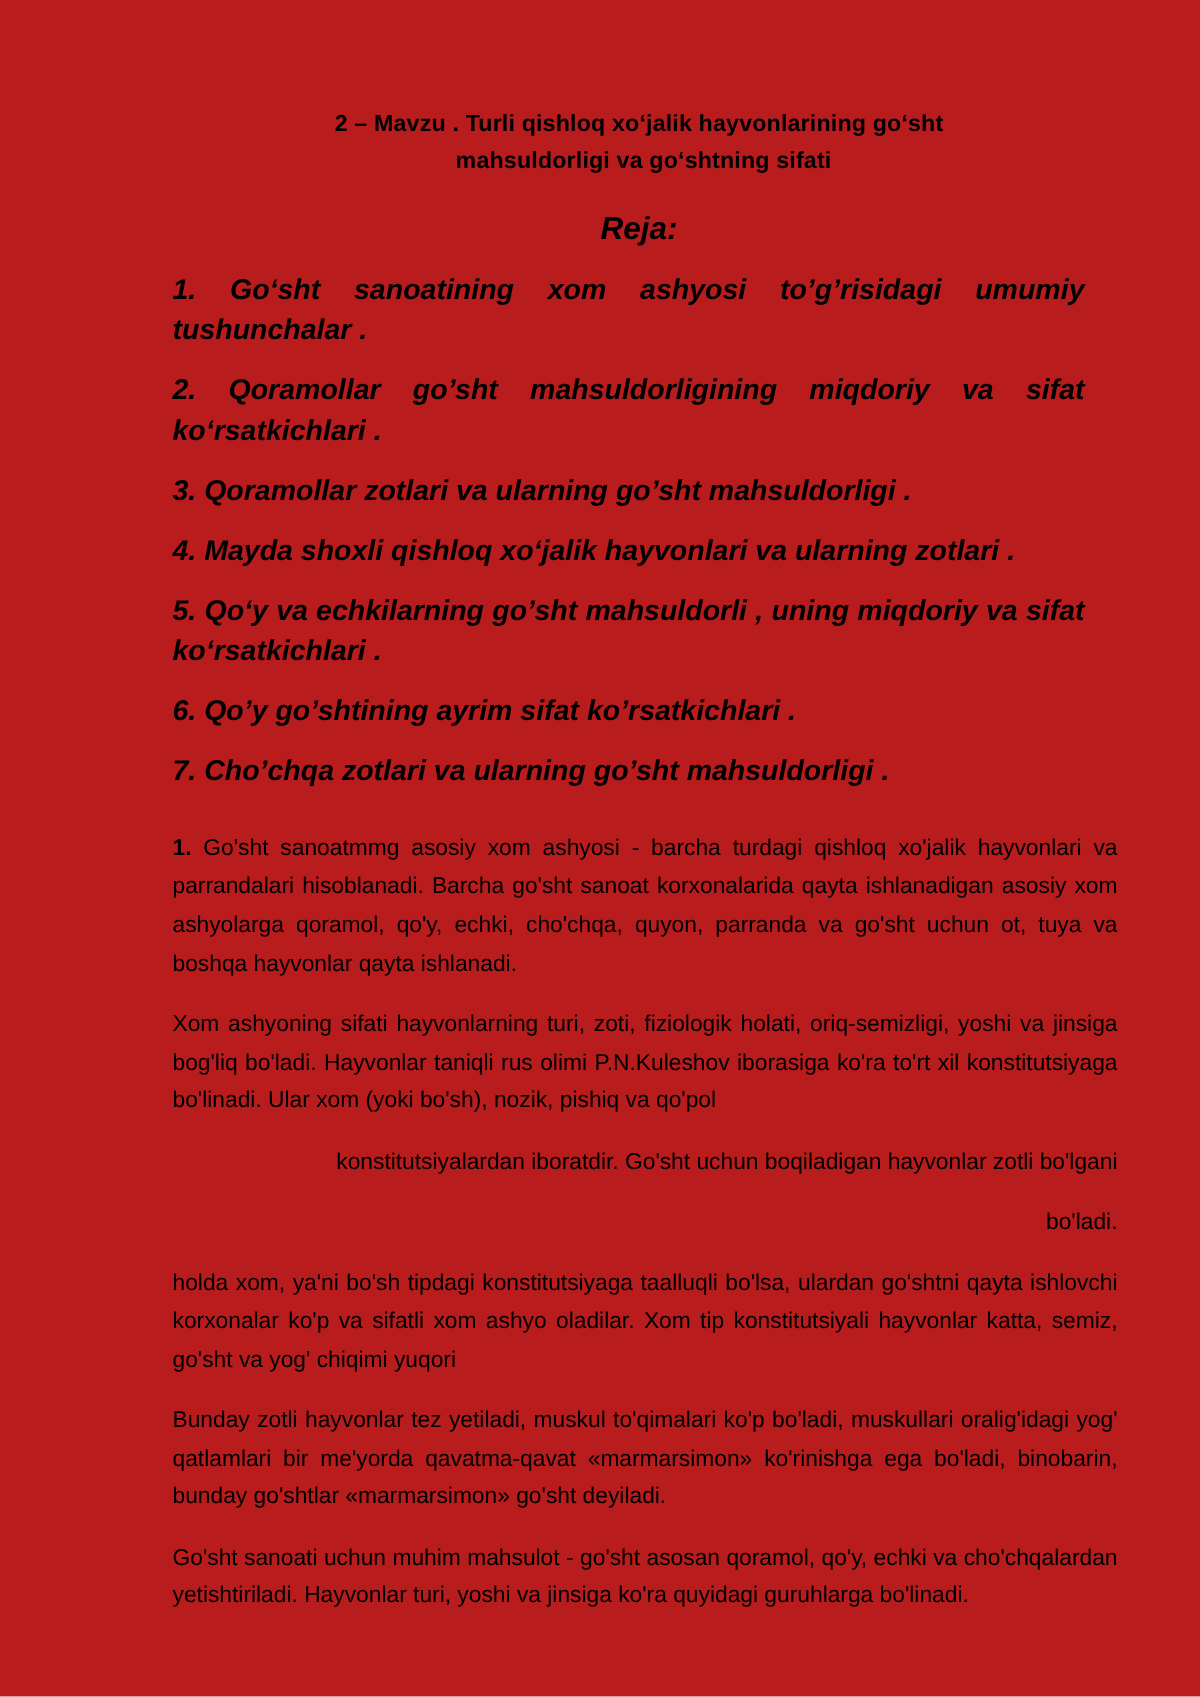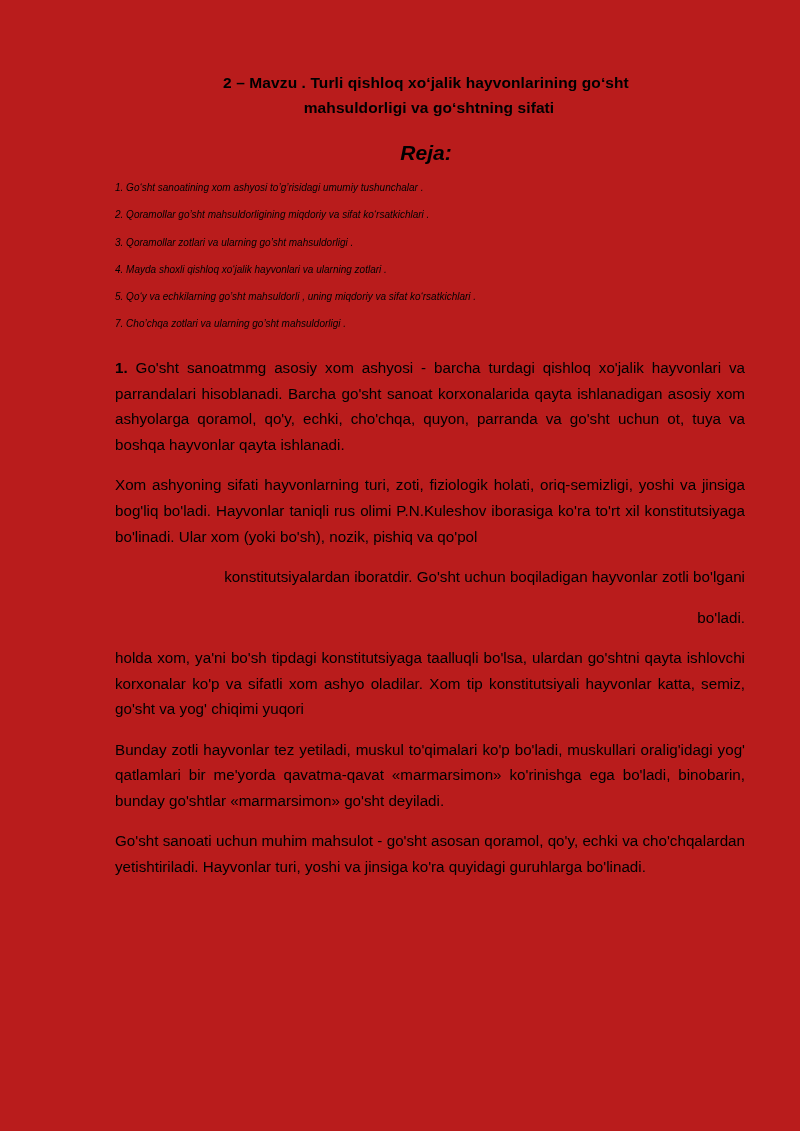--- a/index.html
+++ b/index.html
@@ -42,22 +42,22 @@
     font-weight: bold;
     font-style: italic;
     text-align: center;
     margin: 21px 0 0 0;
     padding-right: 8px;
   }
   .plan-list {
     margin: 16px 0 0 0;
   }
   .plan-item {
-    font-size: 10px;
-    font-weight: normal;
+    font-size: 19px;
+    font-weight: bold;
     font-style: italic;
     line-height: 1.42;
     margin: 0 0 13px 0;
     text-align: justify;
     padding-right: 22px;
   }
   .plan-item:last-child {
     margin-bottom: 12px;
   }
   .body-block {
@@ -89,20 +89,21 @@
   </div>
 
   <div class="reja">Reja:</div>
 
   <div class="plan-list">
     <div class="plan-item">1. Go‘sht  sanoatining   xom  ashyosi  to’g’risidagi  umumiy  tushunchalar .</div>
     <div class="plan-item">2. Qoramollar  go’sht  mahsuldorligining  miqdoriy  va  sifat  ko‘rsatkichlari .</div>
     <div class="plan-item">3. Qoramollar  zotlari  va  ularning  go’sht  mahsuldorligi .</div>
     <div class="plan-item">4.  Mayda  shoxli  qishloq  xo‘jalik  hayvonlari  va  ularning  zotlari .</div>
     <div class="plan-item">5. Qo‘y  va  echkilarning  go’sht  mahsuldorli , uning  miqdoriy  va  sifat  ko‘rsatkichlari .</div>
+    <div class="plan-item">6. Qo’y  go’shtining  ayrim  sifat  ko’rsatkichlari .</div>
     <div class="plan-item">7. Cho’chqa  zotlari  va  ularning  go’sht  mahsuldorligi .</div>
   </div>
 
   <div class="body-block">
     <p class="para"><b>1.</b><span> Go'sht  sanoatmmg  asosiy  xom  ashyosi - barcha  turdagi  qishloq  xo'jalik hayvonlari va parrandalari hisoblanadi. Barcha go'sht sanoat korxonalarida qayta ishlanadigan  asosiy  xom  ashyolarga  qoramol,  qo'y,  echki,  cho'chqa,  quyon, parranda va go'sht uchun ot, tuya va boshqa hayvonlar qayta ishlanadi.</span></p>
     <p class="para">Xom ashyoning sifati hayvonlarning turi, zoti, fiziologik holati, oriq-semizligi, yoshi va jinsiga bog'liq bo'ladi. Hayvonlar taniqli rus olimi P.N.Kuleshov iborasiga ko'ra to'rt xil konstitutsiyaga bo'linadi. Ular xom (yoki bo'sh), nozik, pishiq va qo'pol</p>
     <p class="para nojust">konstitutsiyalardan iboratdir. Go'sht uchun boqiladigan hayvonlar zotli bo'lgani</p>
     <p class="para nojust">bo'ladi.</p>
     <p class="para">holda xom,  ya'ni bo'sh  tipdagi konstitutsiyaga taalluqli bo'lsa,  ulardan go'shtni qayta  ishlovchi  korxonalar  ko'p  va  sifatli  xom  ashyo  oladilar.  Xom  tip konstitutsiyali hayvonlar katta, semiz, go'sht va yog' chiqimi yuqori</p>
     <p class="para"> Bunday zotli hayvonlar tez yetiladi, muskul to'qimalari ko'p bo'ladi, muskullari oralig'idagi  yog'  qatlamlari  bir  me'yorda  qavatma-qavat  «marmarsimon» ko'rinishga  ega  bo'ladi,  binobarin,  bunday  go'shtlar  «marmarsimon»  go'sht deyiladi.</p>

